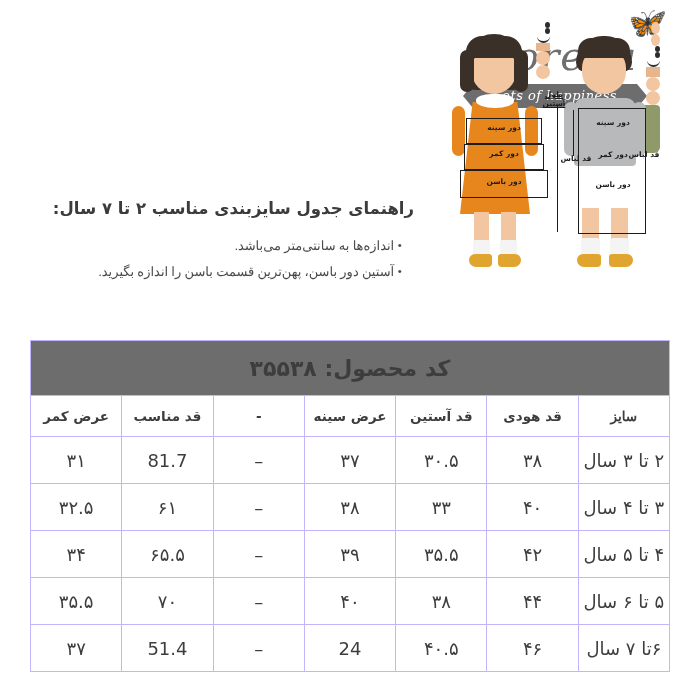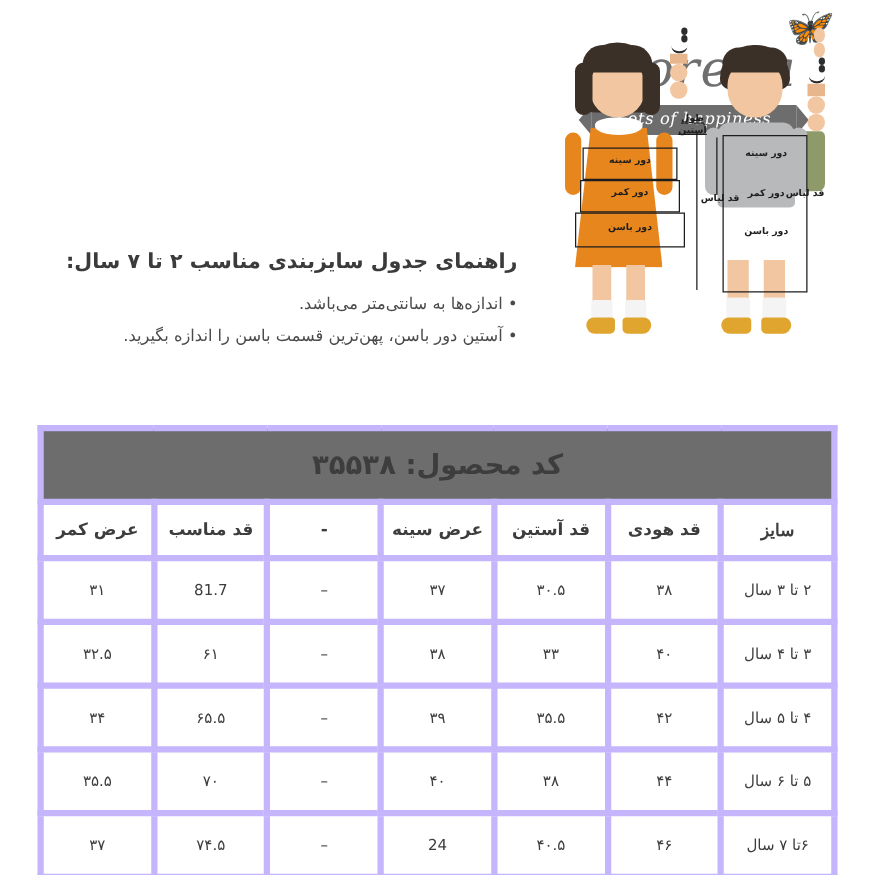--- a/index.html
+++ b/index.html
@@ -94,22 +94,23 @@
   }
   .intro-title {
     font-size: 16.5px;
     font-weight: bold;
     color: #3b3b3b;
     line-height: 1.6;
     margin-bottom: 10px;
   }
   .intro-list {
     list-style: none;
-    margin: 0;
+    margin: 12px;
     padding: 0;
+    font-family: Liberation Serif, serif;
   }
   .intro-list li {
     font-size: 13px;
     color: #4a4a4a;
     line-height: 1.85;
     margin-bottom: 2px;
   }
 
   
   .figures {
@@ -257,21 +258,21 @@
     right: 30px;
     width: 640px;
   }
   table.size-table {
     border-collapse: collapse;
     width: 640px;
     table-layout: fixed;
   }
   table.size-table th,
   table.size-table td {
-    border: 5px solid #c4b5fd;
+    border: 1px solid #c4b5fd;
     text-align: center;
     vertical-align: middle;
     color: #3d3d3d;
   }
   .code-row td {
     background: #6d6d6d;
     border: 1px solid #6d6d6d;
     color: #ffffff;
     font-size: 22px;
     font-weight: bold;
@@ -279,21 +280,21 @@
     letter-spacing: 1px;
   }
   .head-row th {
     background: #ffffff;
     font-size: 13.5px;
     font-weight: bold;
     height: 38px;
     color: #3d3d3d;
   }
   .body-row td {
-    font-size: 12px;
+    font-size: 18px;
     height: 44px;
     background: #ffffff;
   }
   .col-size { width: 120px; font-family: Liberation Serif, serif; }
 </style>
 </head>
 <body>
 
 <div class="page">
 
@@ -440,20 +441,20 @@
         <td>–</td>
         <td>۷۰</td>
         <td>۳۵.۵</td>
       </tr>
       <tr class="body-row">
         <td>۶تا ۷ سال</td>
         <td>۴۶</td>
         <td>۴۰.۵</td>
         <td>24</td>
         <td>–</td>
-        <td>۷۴.۵</td>
+        <td>51.4</td>
         <td>۳۷</td>
       </tr>
     </tbody>
       </table>
   </div>
 
 </div>
 
 </body></html>

